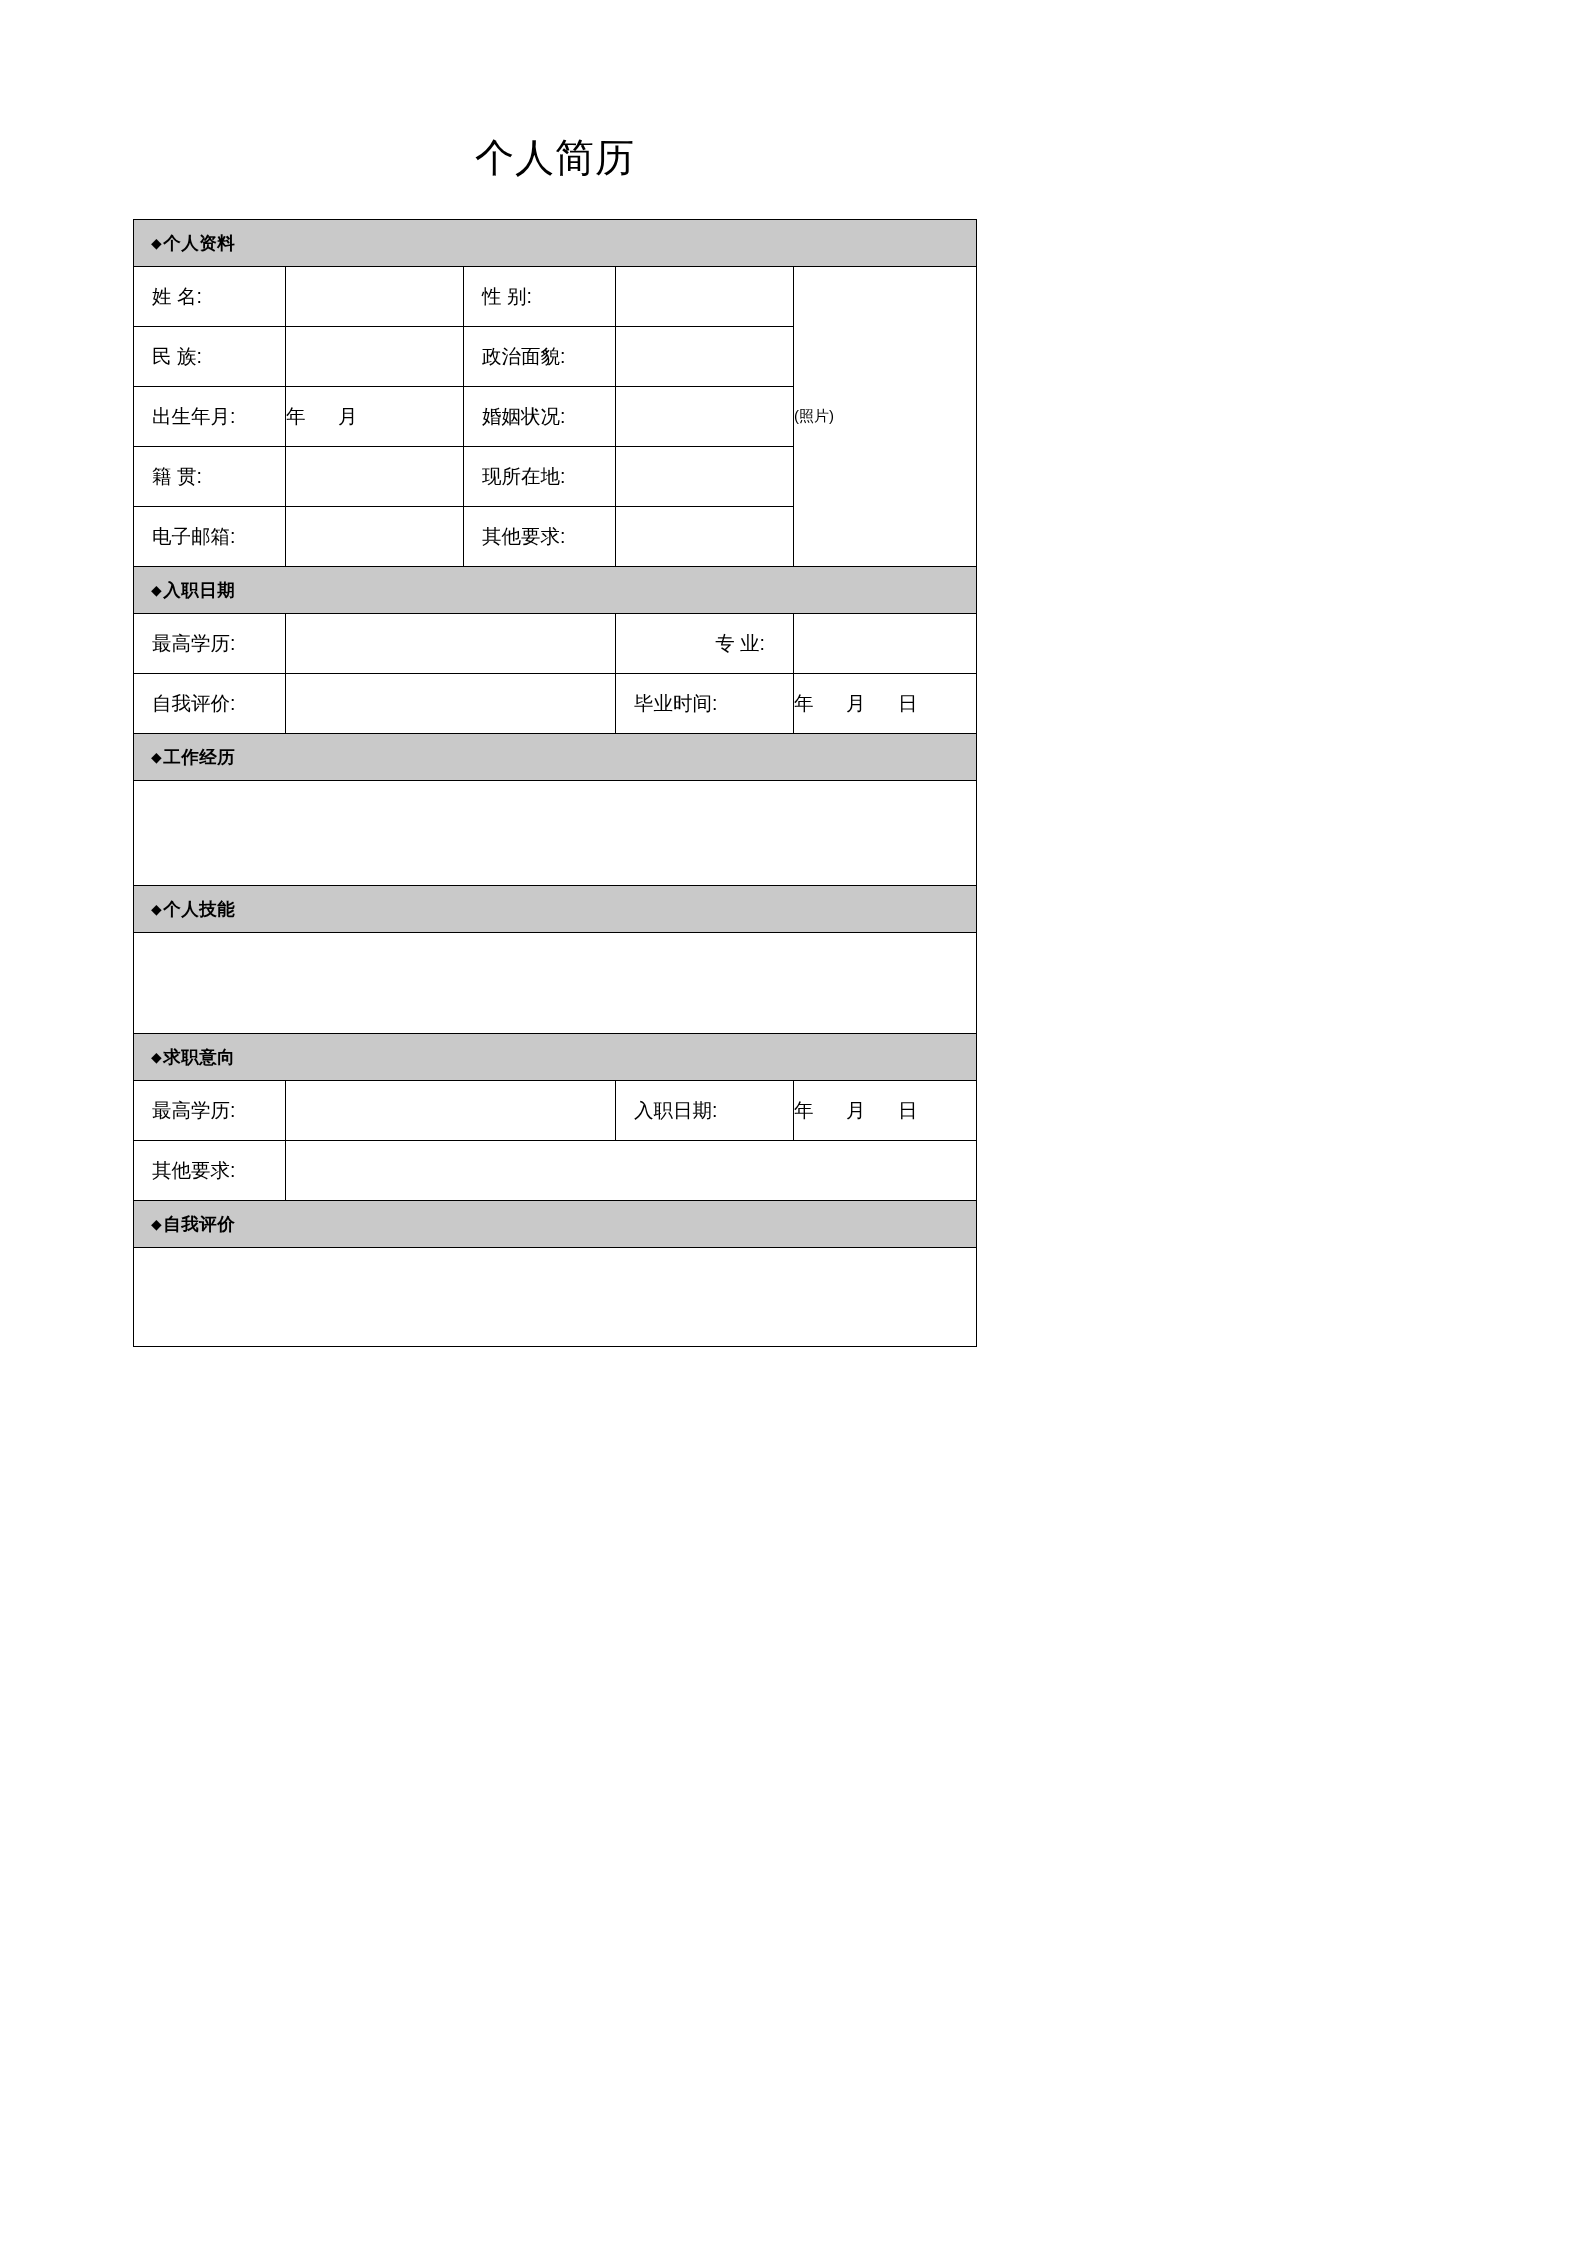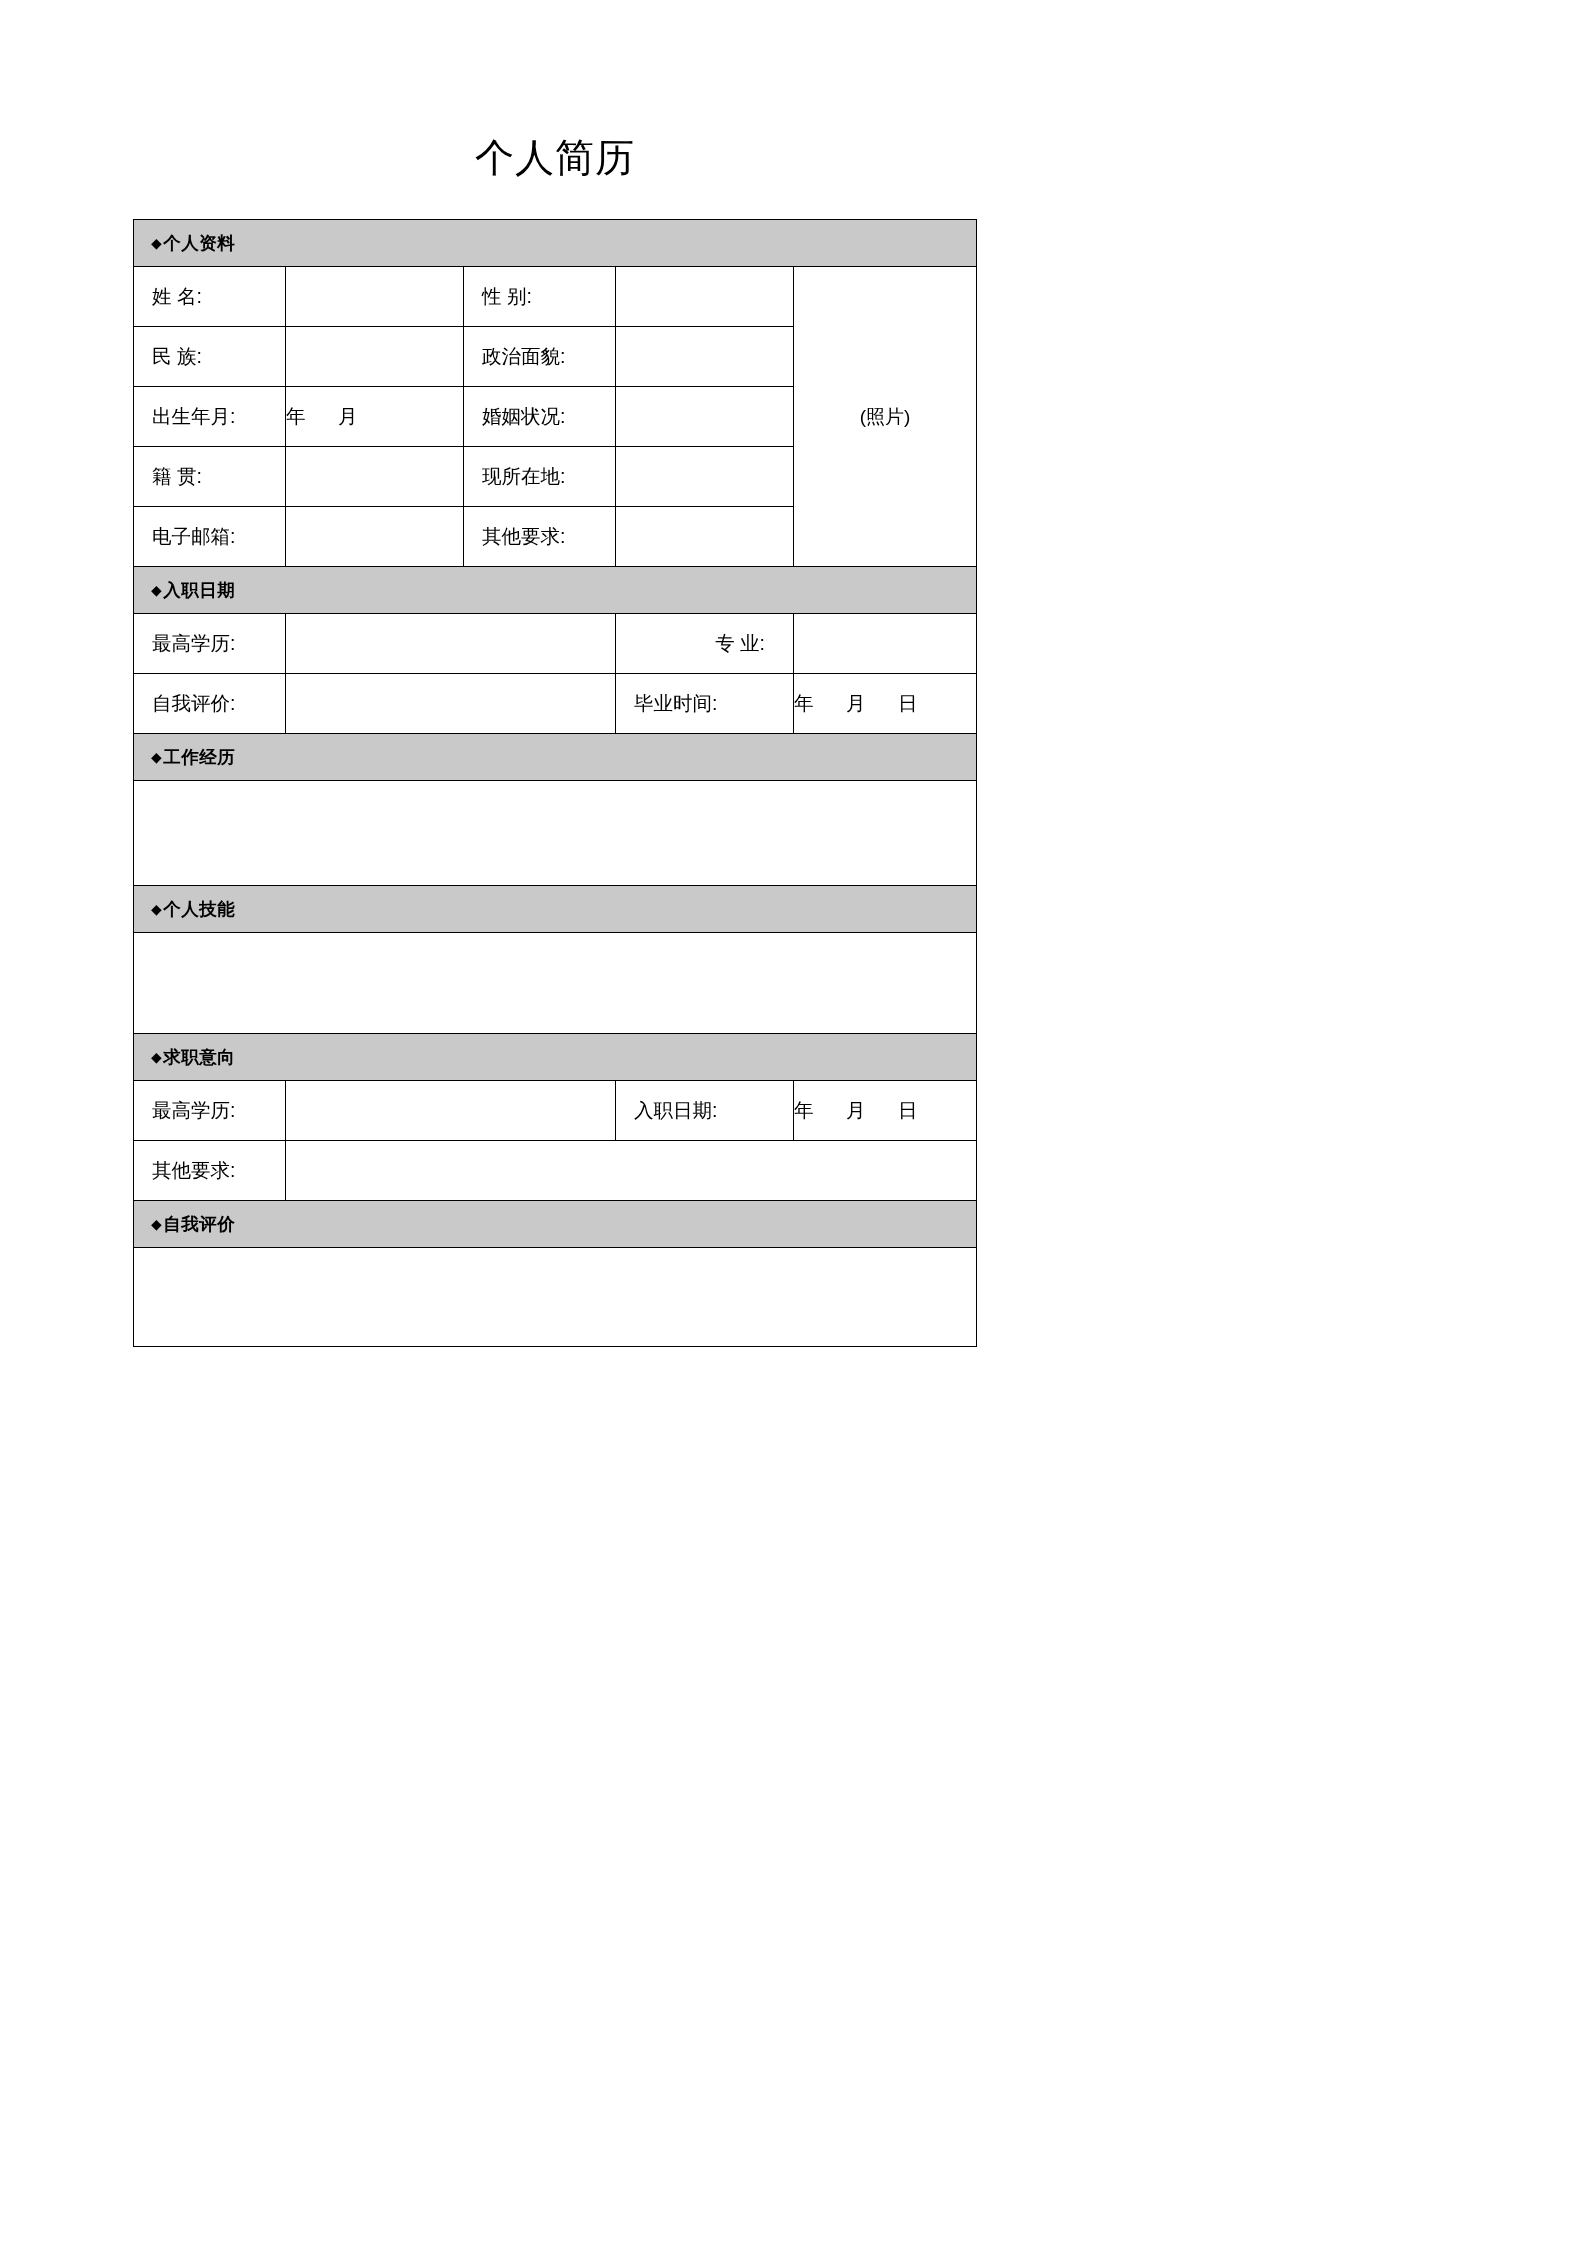--- a/index.html
+++ b/index.html
@@ -81,23 +81,22 @@
     font-size: 19.5px;
     white-space: nowrap;
   }
   td.label .lbl {
     display: inline-block;
   }
 
   td.value { }
 
   td.photo {
-    text-align: center;
     vertical-align: middle;
-    font-size: 19px;
+    font-size: 15px;
   }
 
   td.date-cell {
     text-align: left;
     font-size: 19.5px;
     letter-spacing: 0;
   }
   .date-inner {
     display: inline-block;
     white-space: pre;

